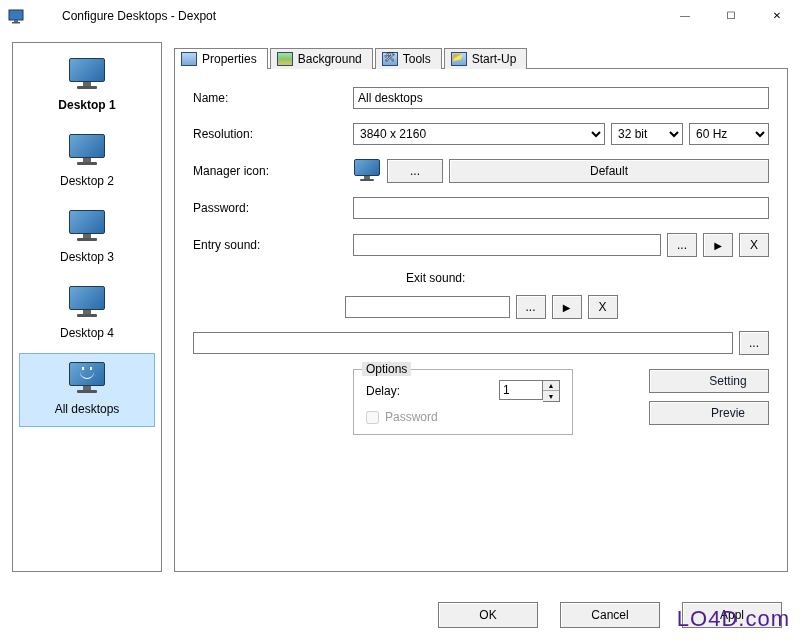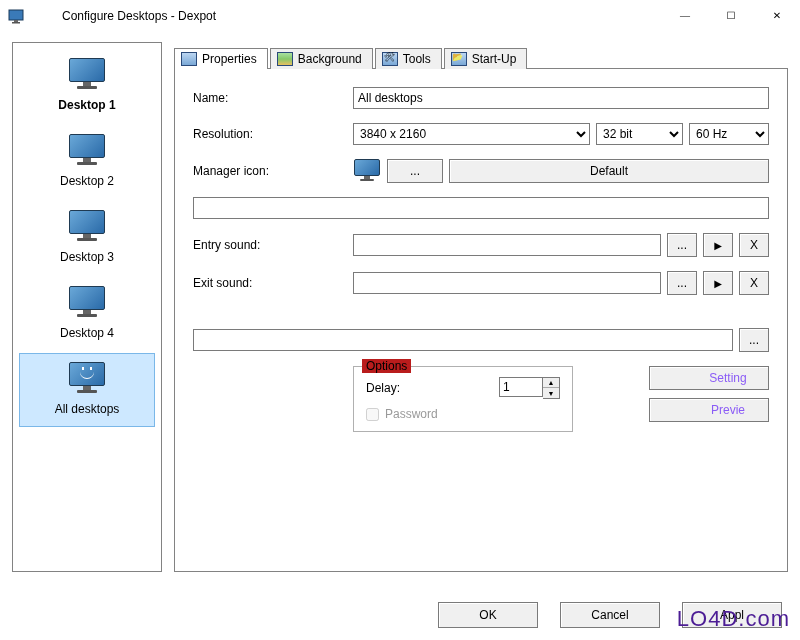--- a/index.html
+++ b/index.html
@@ -53,30 +53,30 @@
 
 .form-row { display: flex; align-items: center; margin-bottom: 14px; gap: 10px; }
 .form-row .lbl { width: 150px; }
 .form-row .ctrls { flex: 1; display: flex; gap: 6px; align-items: center; }
 
 input.text { border: 1px solid #7a7a7a; height: 22px; padding: 1px 4px; font: inherit; background:#fff; }
 input.text.full { flex: 1; }
 select.combo { border: 1px solid #7a7a7a; height: 22px; font: inherit; background: #fff; padding: 0 2px; }
 .btn { border: 1px solid #7a7a7a; background: #f0f0f0; height: 24px; padding: 0 10px; font: inherit; min-width: 34px; box-shadow: inset 1px 1px 0 #fff; }
 .btn.small { min-width: 30px; padding: 0 6px; }
-.btn:disabled { color: #8b5cf6; padding-left: 48px; }
+.btn:disabled { color: #0f172a; padding-left: 48px; }
 .spin-wrap { display:flex; }
 .spin-wrap input { width: 44px; height:20px; border:1px solid #7a7a7a; font:inherit; padding:0 3px;}
 .spin-btns { display:flex; flex-direction:column; border:1px solid #7a7a7a; border-left:none;}
 .spin-btns button { width:16px; height:10px; font-size:7px; line-height:7px; padding:0; border:none; background:#efefef;}
 .spin-btns button:first-child{ border-bottom:1px solid #aaa;}
 
 
 .groupbox { border: 1px solid #b0b0b0; padding: 10px 12px 10px 12px; position: relative; width: 220px; }
-.groupbox .legend { position: absolute; top: -8px; left: 8px; background: #b91c1c; padding: 0 4px; font-size: 12px; }
+.groupbox .legend { position: absolute; top: -8px; left: 8px; background: #e5e5e5; padding: 0 4px; font-size: 12px; }
 .group-row{ display:flex; align-items:center; justify-content:space-between; margin-bottom:8px;}
 .chk-label { color:#9a9a9a; display:flex; align-items:center; gap:6px;}
 .chk-label input { width:13px; height:13px; }
 
 .side-buttons { display:flex; flex-direction:column; gap:8px; }
 
 
 .bottombar { position: absolute; bottom: 12px; right: 18px; display: flex; gap: 22px; }
 .bottombar .btn { min-width: 100px; height: 26px; }
 
@@ -176,55 +176,56 @@
           <div class="lbl">Name:</div>
           <div class="ctrls">
             <input class="text full" value="All desktops" style="">
           </div>
         </div>
 
         <div class="form-row">
           <div class="lbl">Resolution:</div>
           <div class="ctrls">
             <select class="combo" style="flex:1"><option>3840 x 2160</option></select>
-            <select class="combo" style="width:87px"><option>32 bit</option></select>
+            <select class="combo" style="width:72px"><option>32 bit</option></select>
             <select class="combo" style="width:80px"><option>60 Hz</option></select>
           </div>
         </div>
 
         <div class="form-row">
           <div class="lbl">Manager icon:</div>
           <div class="ctrls">
             <div class="monitor small">
                 <div class="screen"></div>
                 <div class="stand"></div>
                 <div class="base"></div>
               </div>
             <button class="btn" style="width:56px">...</button>
             <button class="btn" style="flex:1">Default</button>
           </div>
         </div>
 
         <div class="form-row">
+          <div class="lbl">Password:</div>
           <div class="ctrls">
             <input class="text full" type="password" value="" style="">
           </div>
         </div>
 
         <div class="form-row">
           <div class="lbl">Entry sound:</div>
           <div class="ctrls">
             <input class="text full" value="" style="">
             <button class="btn small">...</button>
             <button class="btn small play-glyph">▶</button>
             <button class="btn small">X</button>
           </div>
         </div>
 
-        <div class="form-row" style="margin-bottom:33px;">
+        <div class="form-row" style="margin-bottom:12px;flex-direction:column;">
           <div class="lbl">Exit sound:</div>
           <div class="ctrls">
             <input class="text full" value="" style="">
             <button class="btn small">...</button>
             <button class="btn small play-glyph">▶</button>
             <button class="btn small">X</button>
           </div>
         </div>
 
         <div class="form-row">

